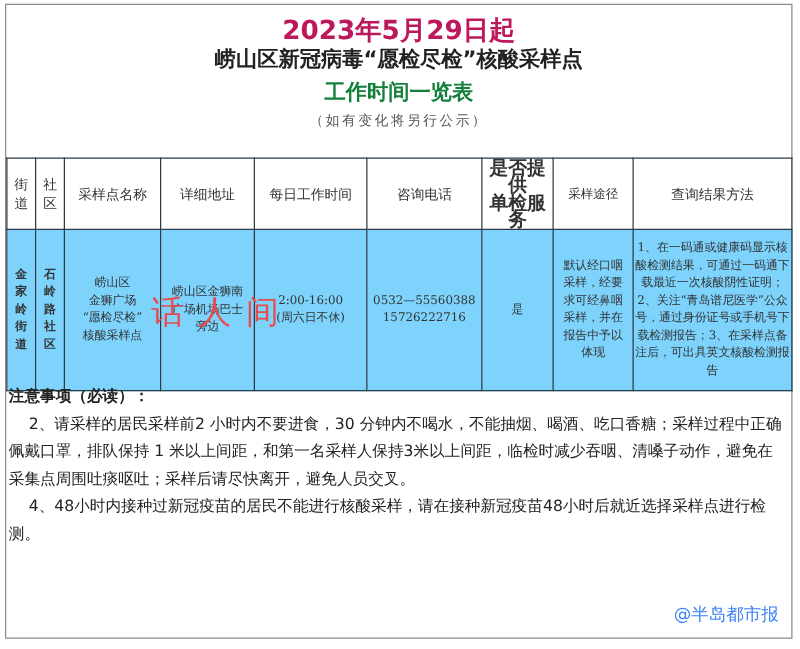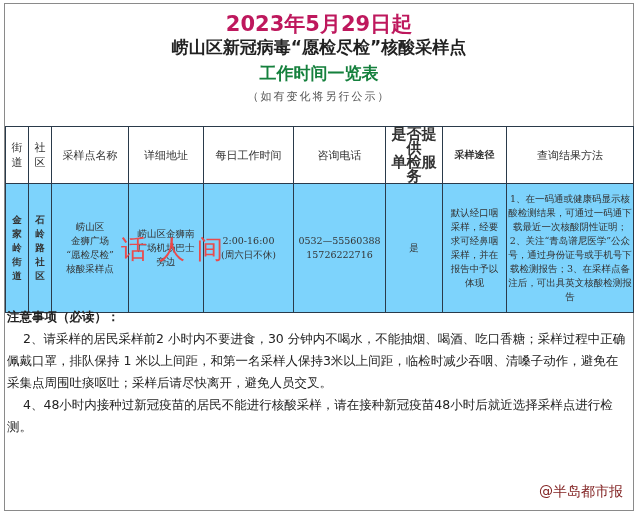--- a/index.html
+++ b/index.html
@@ -12,35 +12,35 @@
   .t2 { position: absolute; left: 0; width: 100%; top: 32px; font-size: 17px; font-weight: bold; color: #222; }
   .t3 { position: absolute; left: 0; width: 100%; top: 58px; font-size: 17px; font-weight: bold; color: #15803d; }
   .t4 { position: absolute; left: 0; width: 100%; top: 85px; font-size: 11px; color: #555;
         font-family: "DejaVu Serif", serif; letter-spacing: 2px; }
 
   table.sched { position: absolute; left: 0px; top: 122px; width: 628px; border-collapse: collapse;
                 font-family: "DejaVu Serif", serif; table-layout: fixed; }
   table.sched th, table.sched td { border: 1.5px solid #2a3a4a; text-align: center; vertical-align: middle; padding: 0; }
   table.sched th { height: 46px; font-weight: normal; font-size: 11px; color: #333; background: #fff; }
   table.sched th.small { font-size: 15px; font-weight: bold; line-height: 14px; }
-  table.sched th.bold { font-weight: bold; font-size: 10px; }
+  table.sched th.bold { font-weight: normal; font-size: 10px; }
   table.sched td { background: #7dd3fc; height: 128px; font-size: 9.5px; color: #333; line-height: 14px; }
   td.vert { font-weight: bold; font-size: 11px; line-height: 16px; }
   td.vert span { display: block; }
   td.method { font-size: 9px; line-height: 15px; padding: 0 4px; text-align: left; }
   .pre { white-space: pre-line; margin-left: 47px; }
 
   .watermark1 { position: absolute; left: 116px; top: 228px; font-size: 26px; color: #ef4444; letter-spacing: 12px;
                 font-family: "DejaVu Sans", sans-serif; opacity: 0.95; }
   .notes { position: absolute; left: 2px; top: 302px; width: 622px; font-family: "DejaVu Sans", sans-serif;
            font-size: 12.5px; line-height: 22px; color: #222; }
   .notes .head { font-weight: bold; }
   .notes p { margin: 0; text-indent: 16px; }
   .notes p.b { font-weight: bold; }
-  .watermark2 { position: absolute; right: 10px; top: 479px; font-size: 14px; color: #7f1d1d;
+  .watermark2 { position: absolute; right: 10px; top: 479px; font-size: 14px; color: #3b82f6;
                 font-family: "DejaVu Sans", sans-serif; }
 </style>
 </head>
 <body>
 
 <div class="frame">
 
   <div class="title-block">
     <div class="t1">2023年5月29日起</div>
     <div class="t2">崂山区新冠病毒“愿检尽检”核酸采样点</div>

